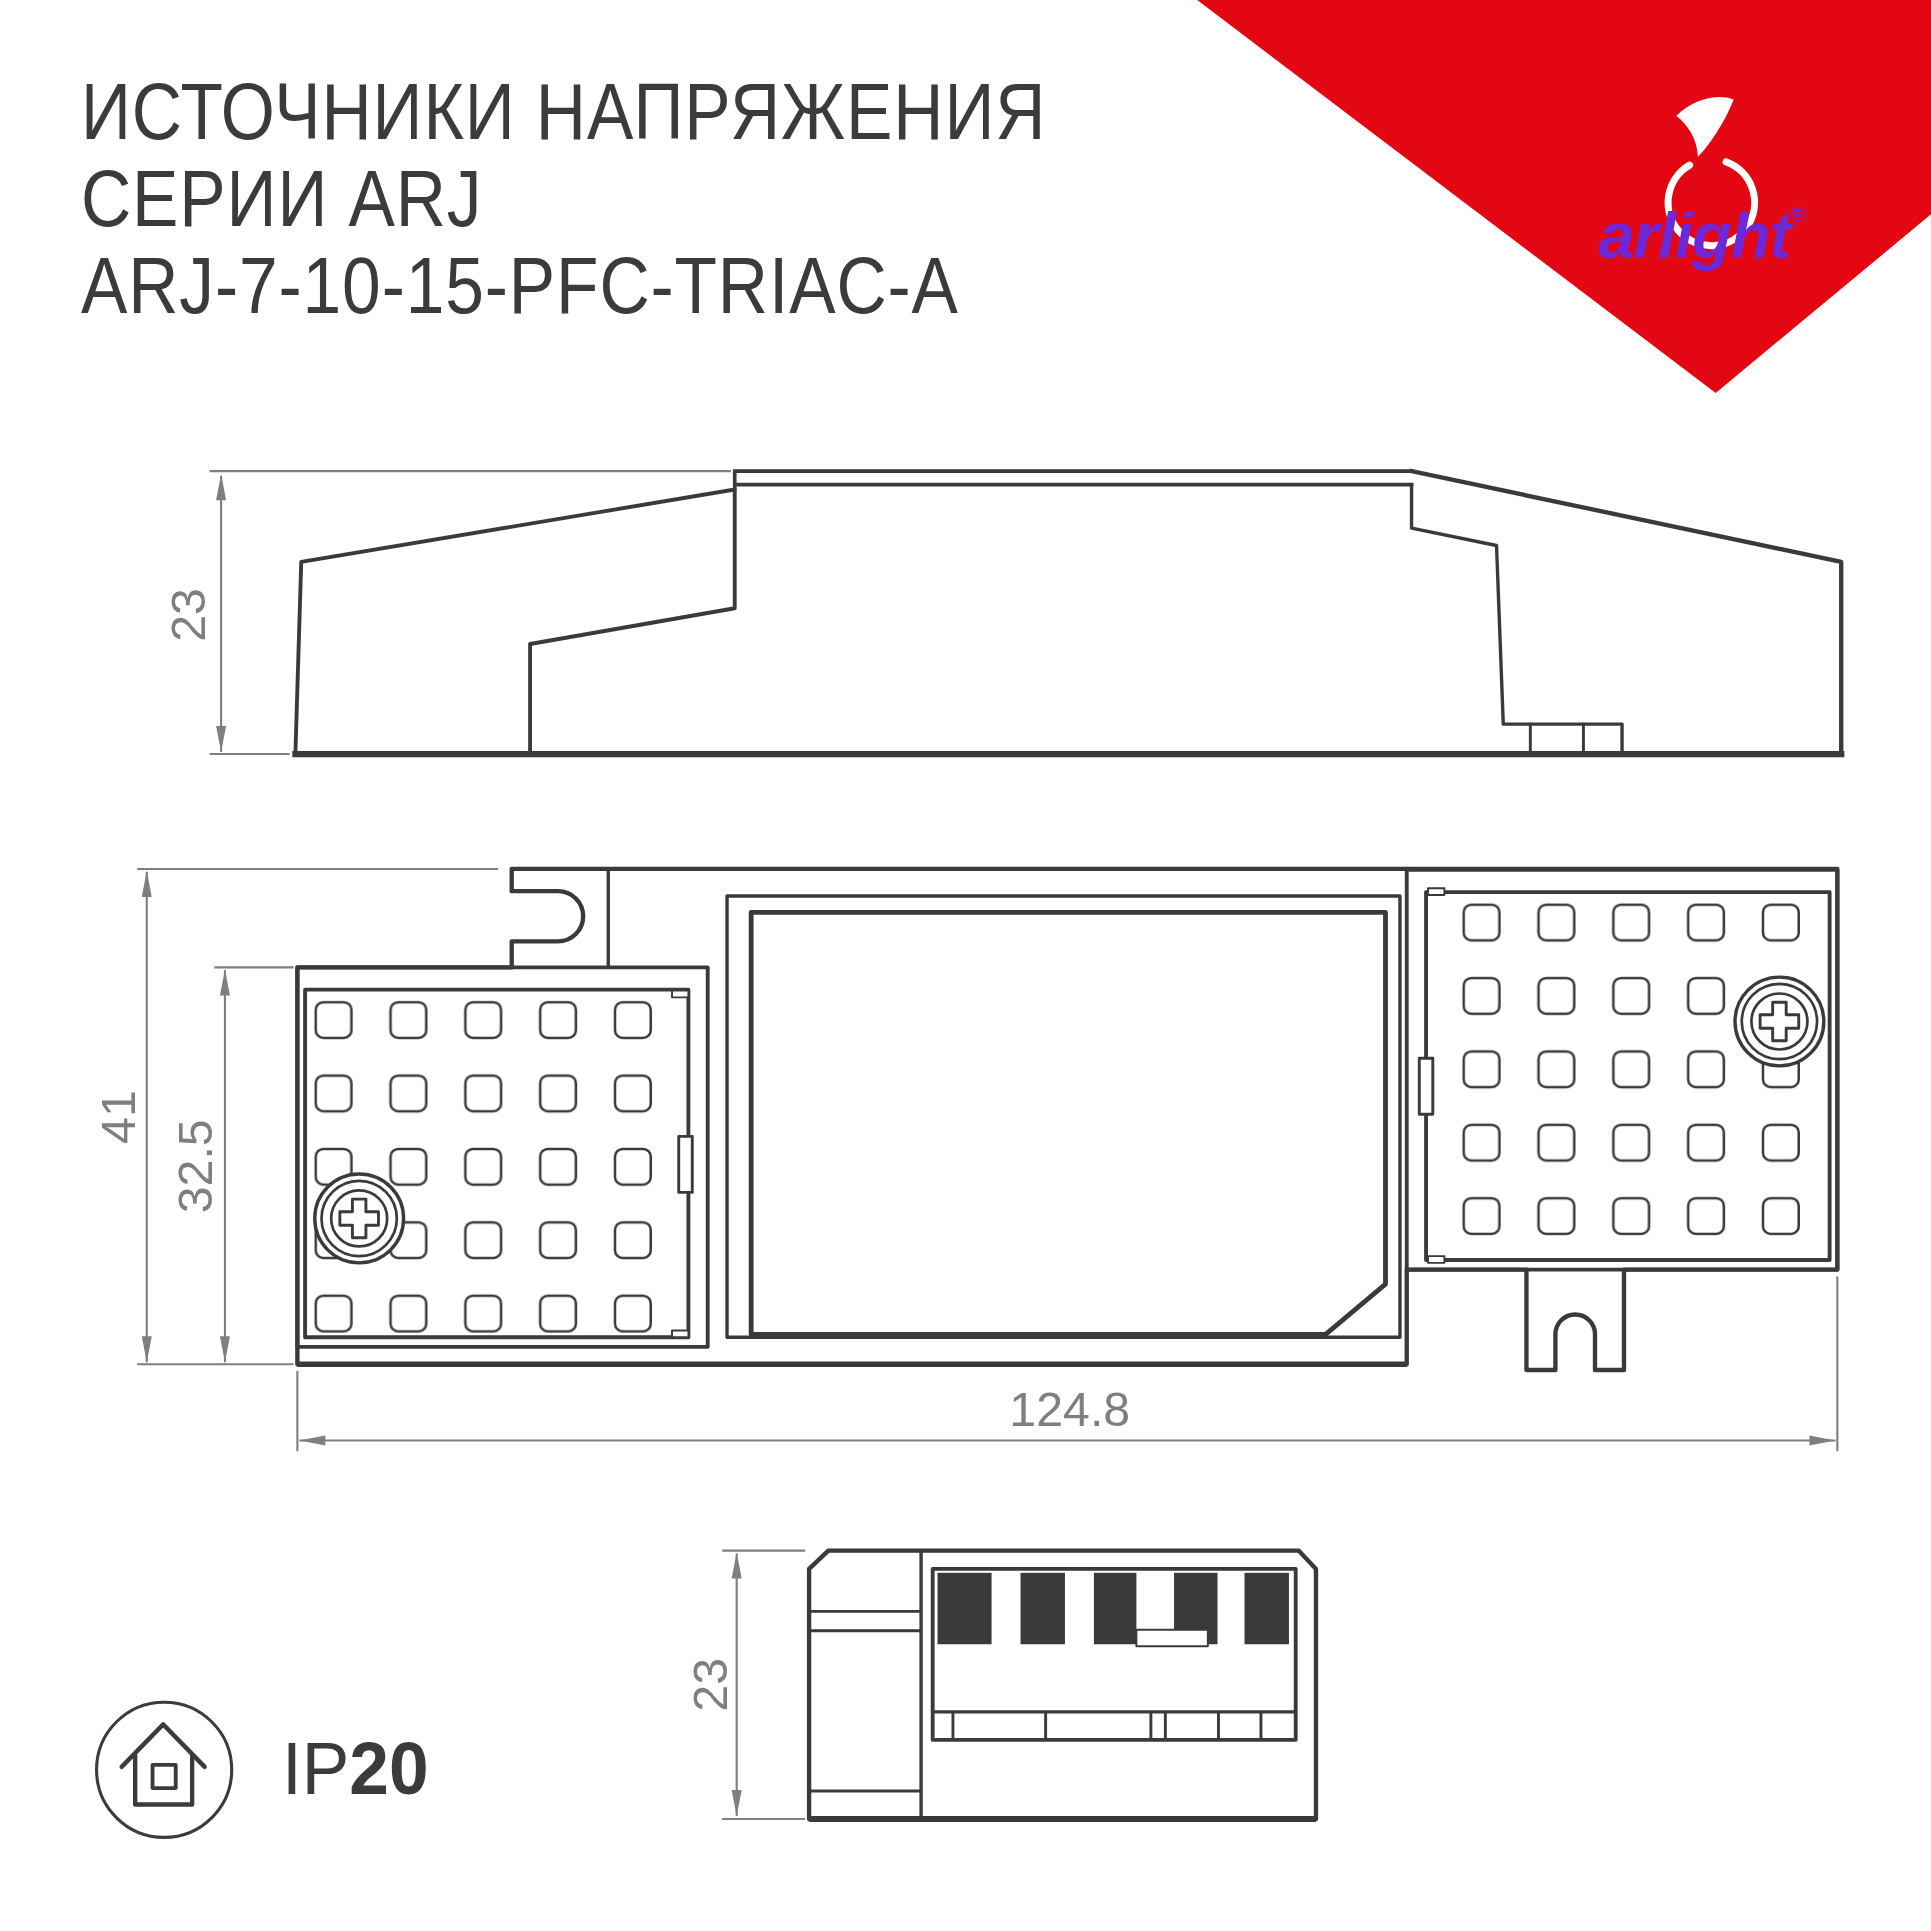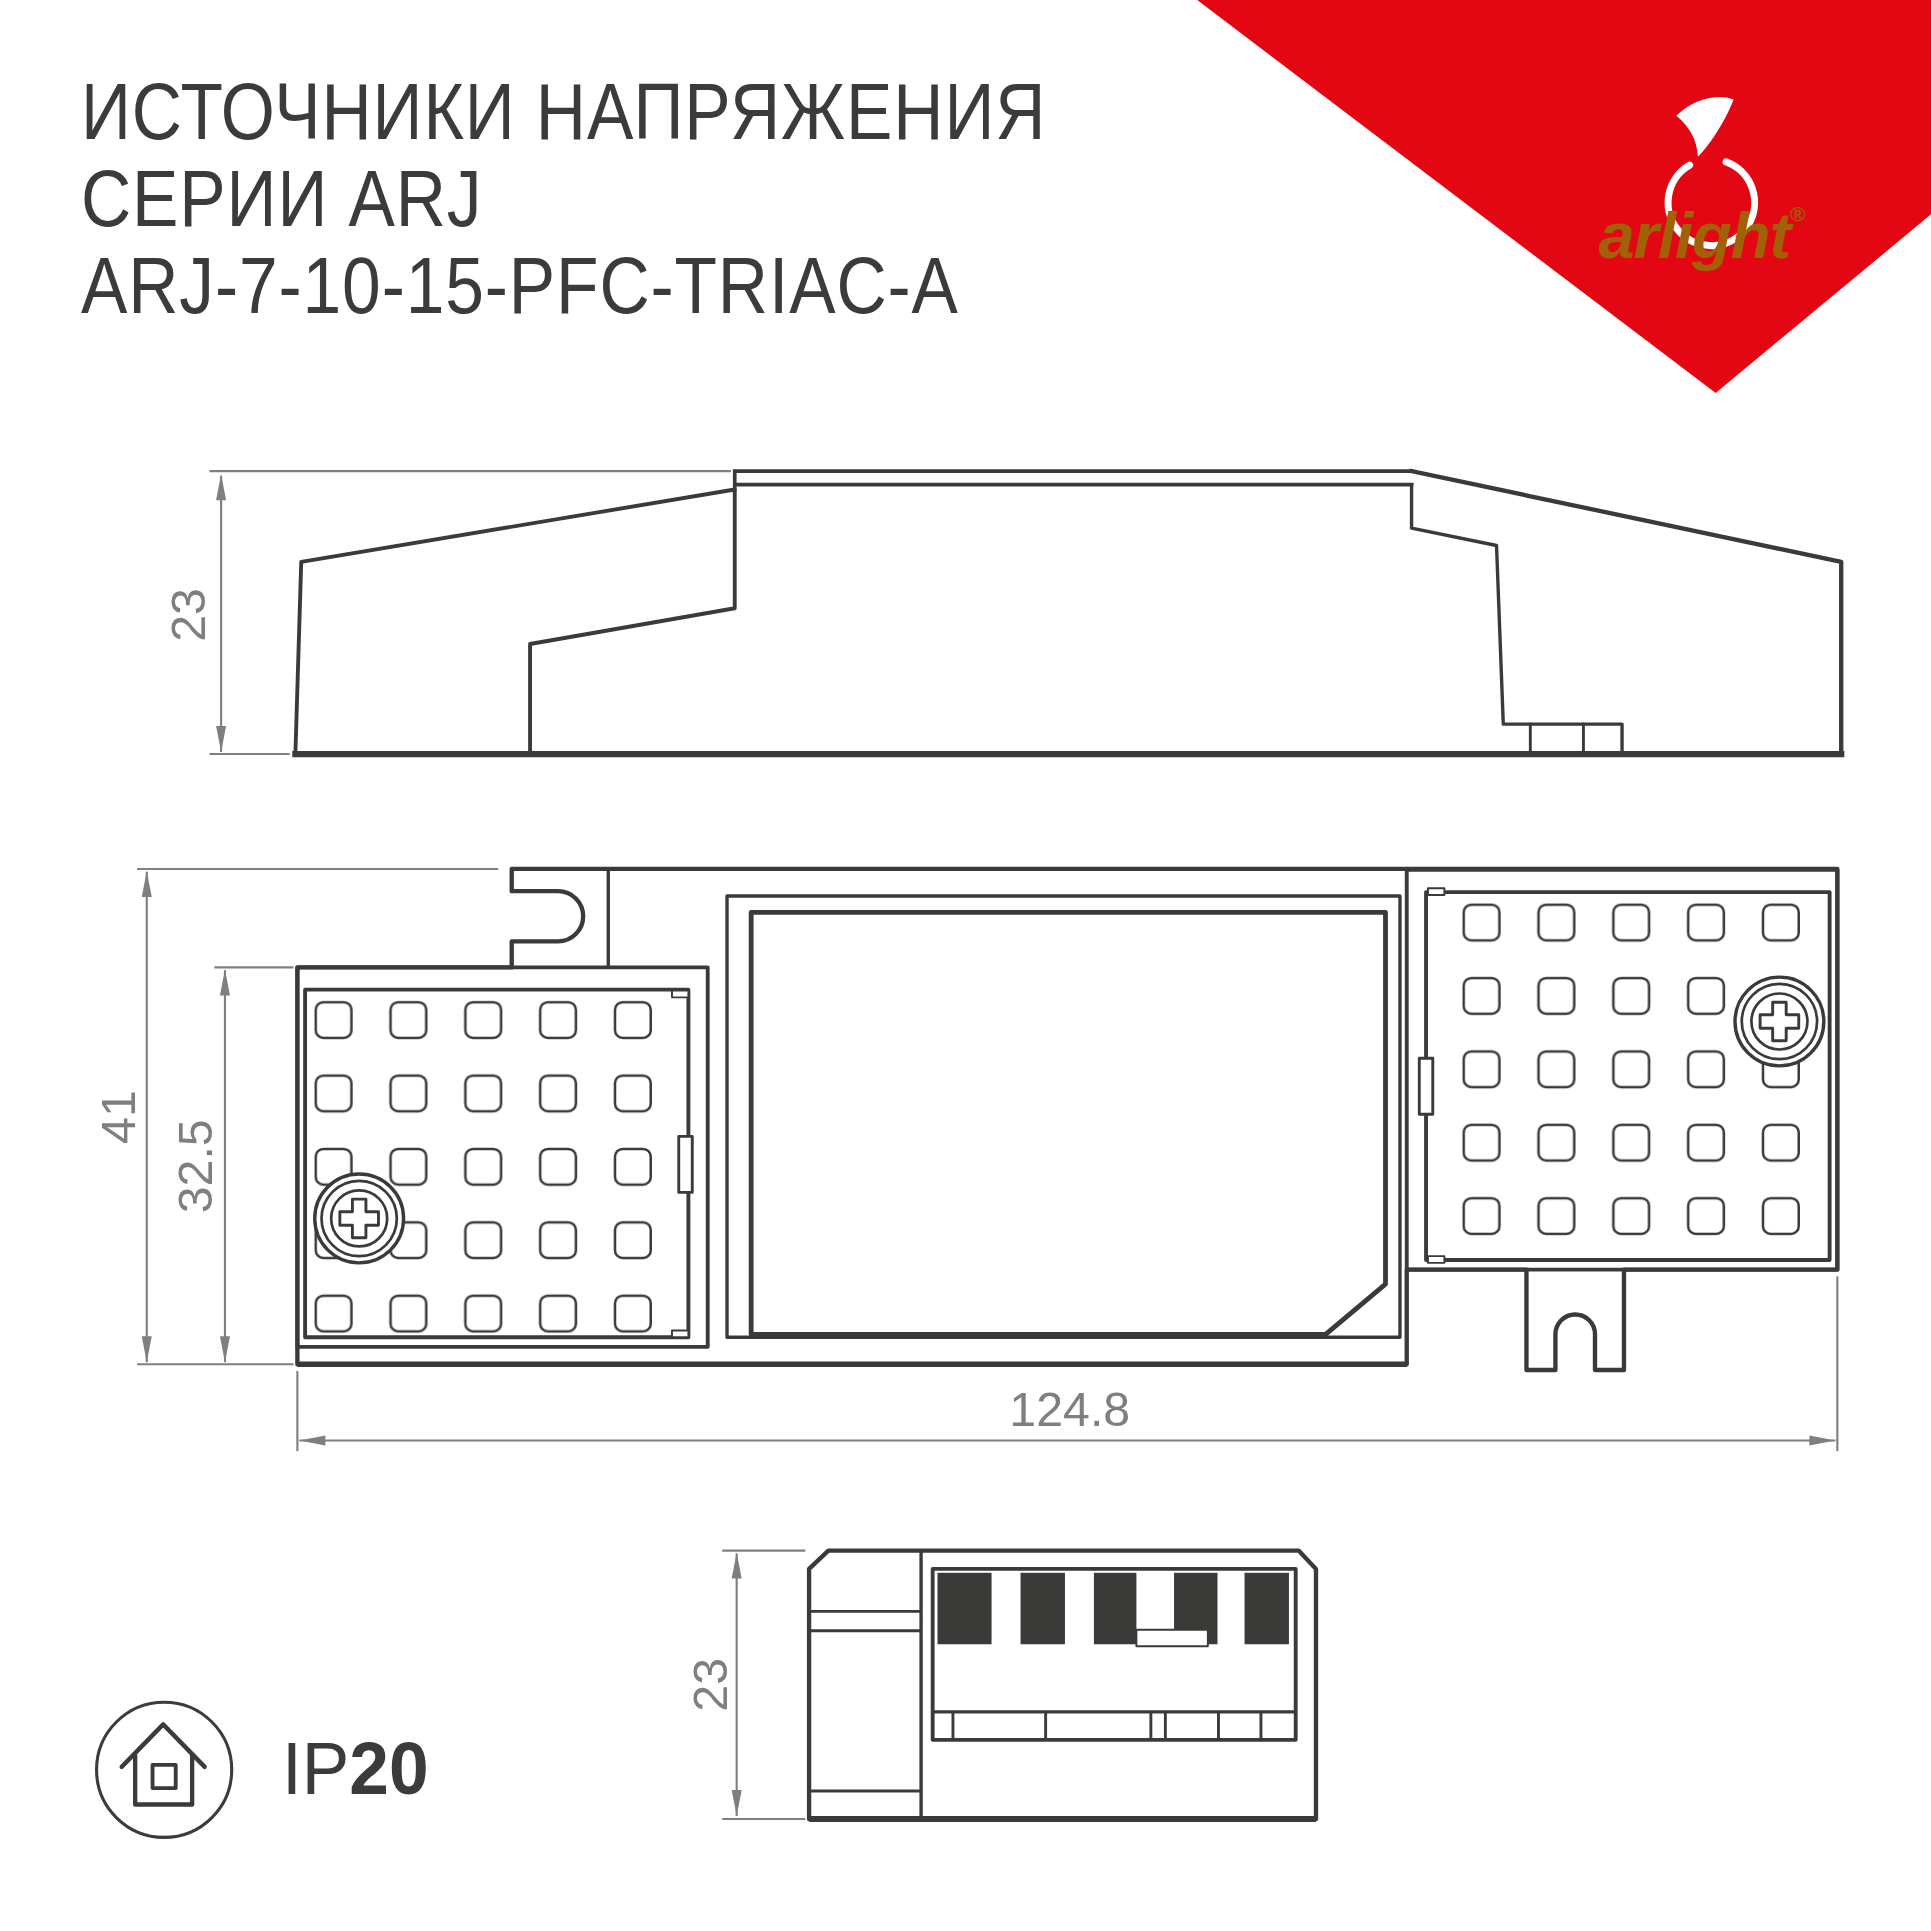--- a/index.html
+++ b/index.html
@@ -3,21 +3,21 @@
 <meta charset="utf-8">
 <style>
   html,body{margin:0;padding:0;background:#ffffff;}
   #stage{position:relative;width:1931px;height:1931px;background:#ffffff;overflow:hidden;
          font-family:"Liberation Sans",sans-serif;}
   #drawing{position:absolute;left:0;top:0;width:1931px;height:1931px;}
   .title{position:absolute;left:81px;top:68px;color:#3b3b3a;font-size:79px;font-weight:400;
          line-height:87px;letter-spacing:1px;transform:scaleX(0.88);transform-origin:0 0;
          white-space:nowrap;}
   .brand-logo{position:absolute;left:1538px;top:182px;width:328px;text-align:center;
-         color:#a16207;font-size:65px;font-weight:700;font-style:italic;letter-spacing:-1px;
+         color:#6d28d9;font-size:65px;font-weight:700;font-style:italic;letter-spacing:-1px;
          line-height:64px;white-space:nowrap;}
   .brand-logo sup{font-size:21px;font-style:normal;vertical-align:37px;letter-spacing:0;}
   .ip-text{position:absolute;left:282px;top:1734px;color:#3b3b3a;font-size:75px;line-height:68px;
          transform:scaleX(0.95);transform-origin:0 0;white-space:nowrap;}
   .ip-text .ip-prefix{font-weight:400;}
   .ip-text .ip-value{font-weight:700;}
   svg text{font-family:"Liberation Sans",sans-serif;font-size:50px;fill:#7f7f7f;}
 </style>
 </head>
 <body>

